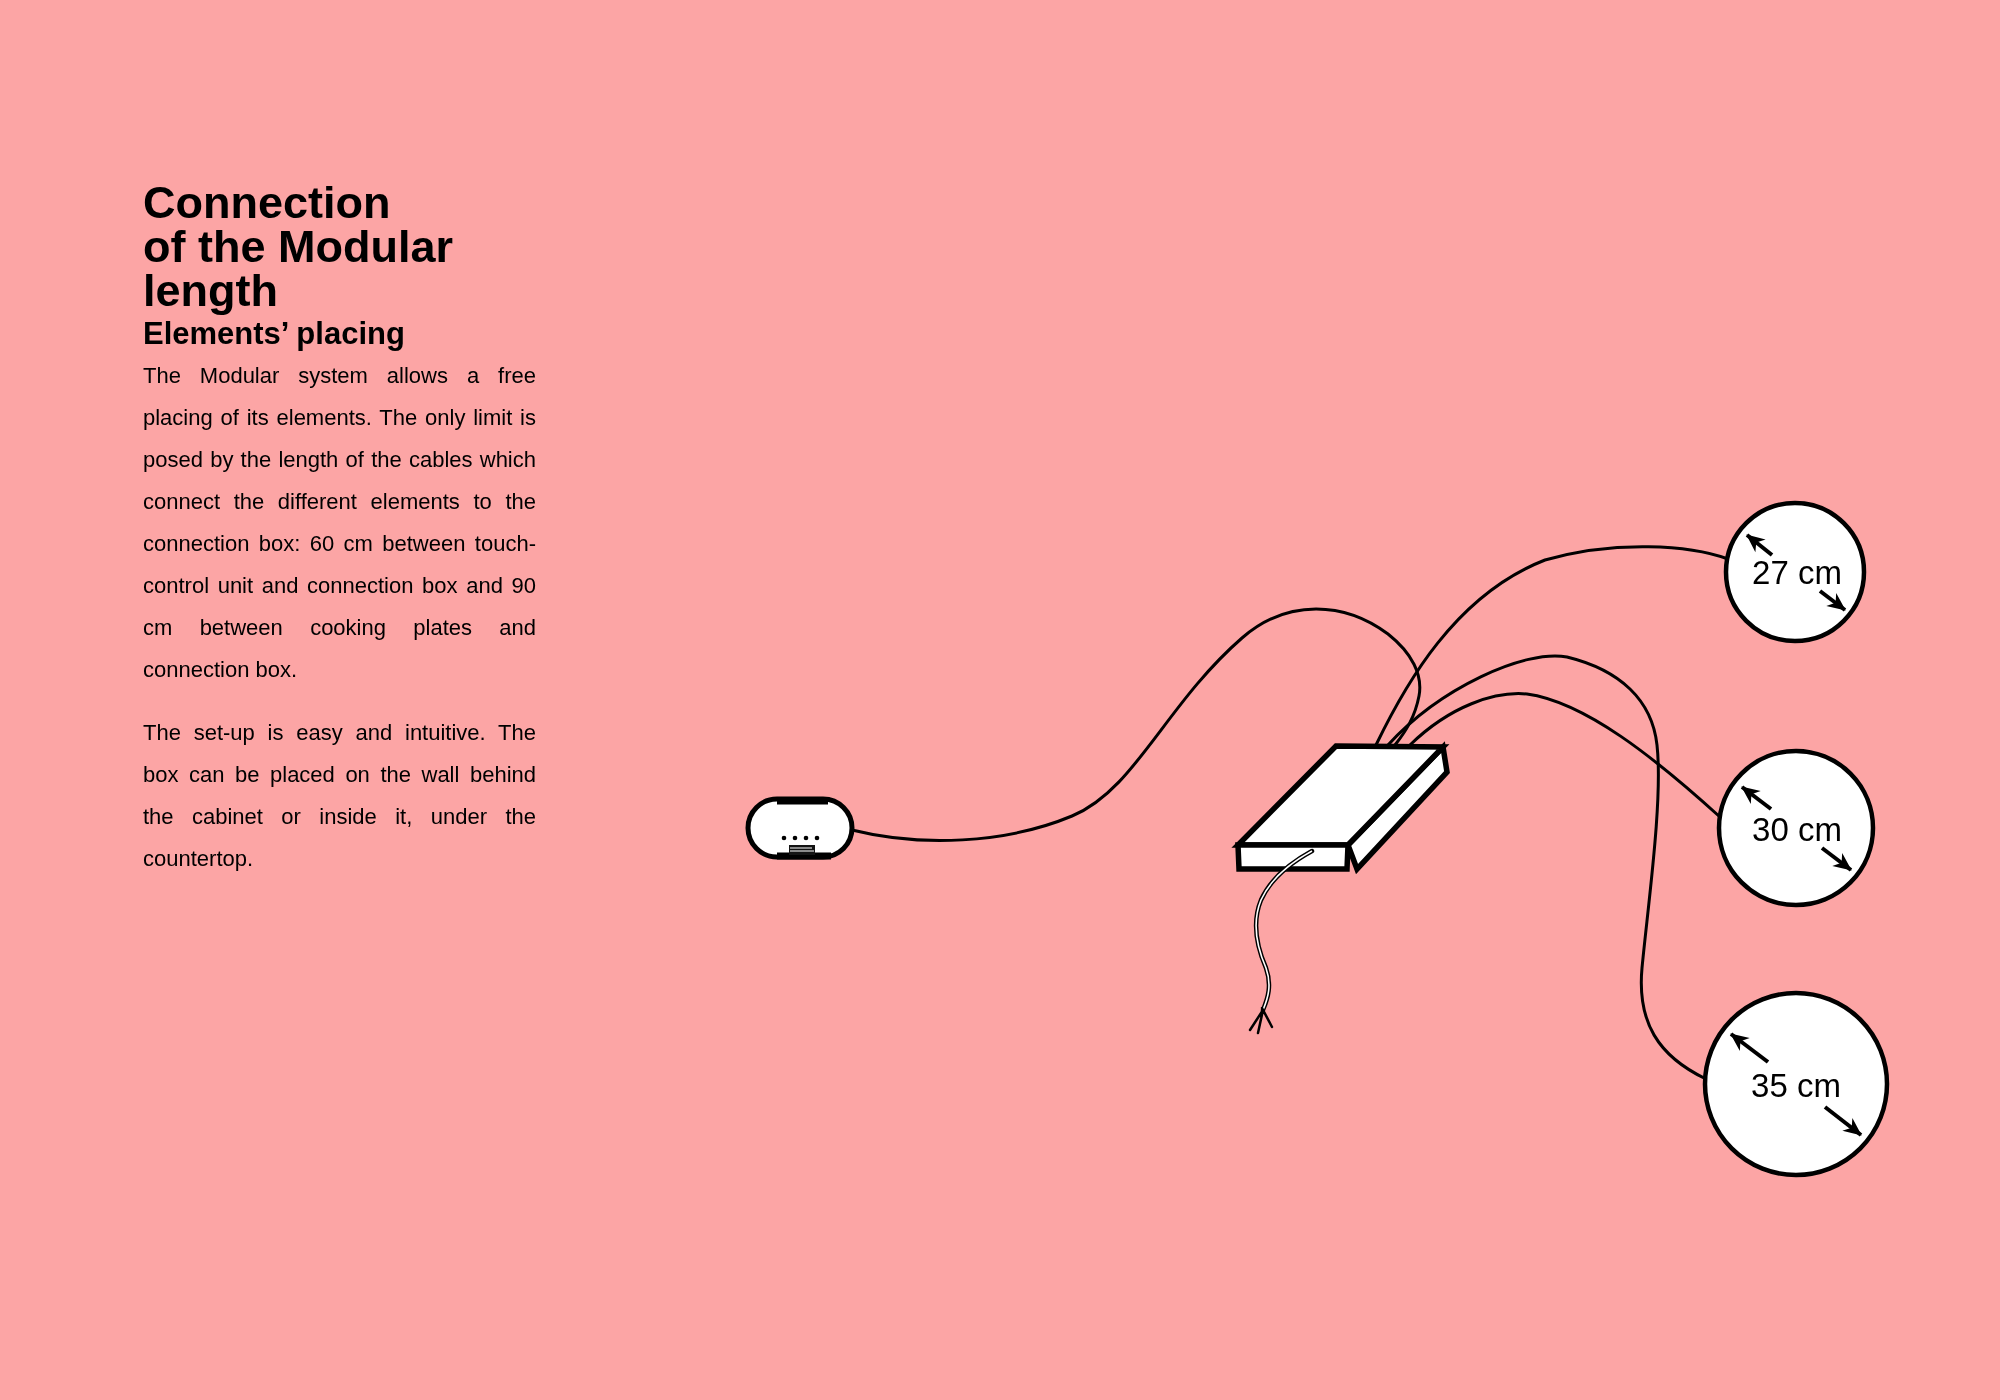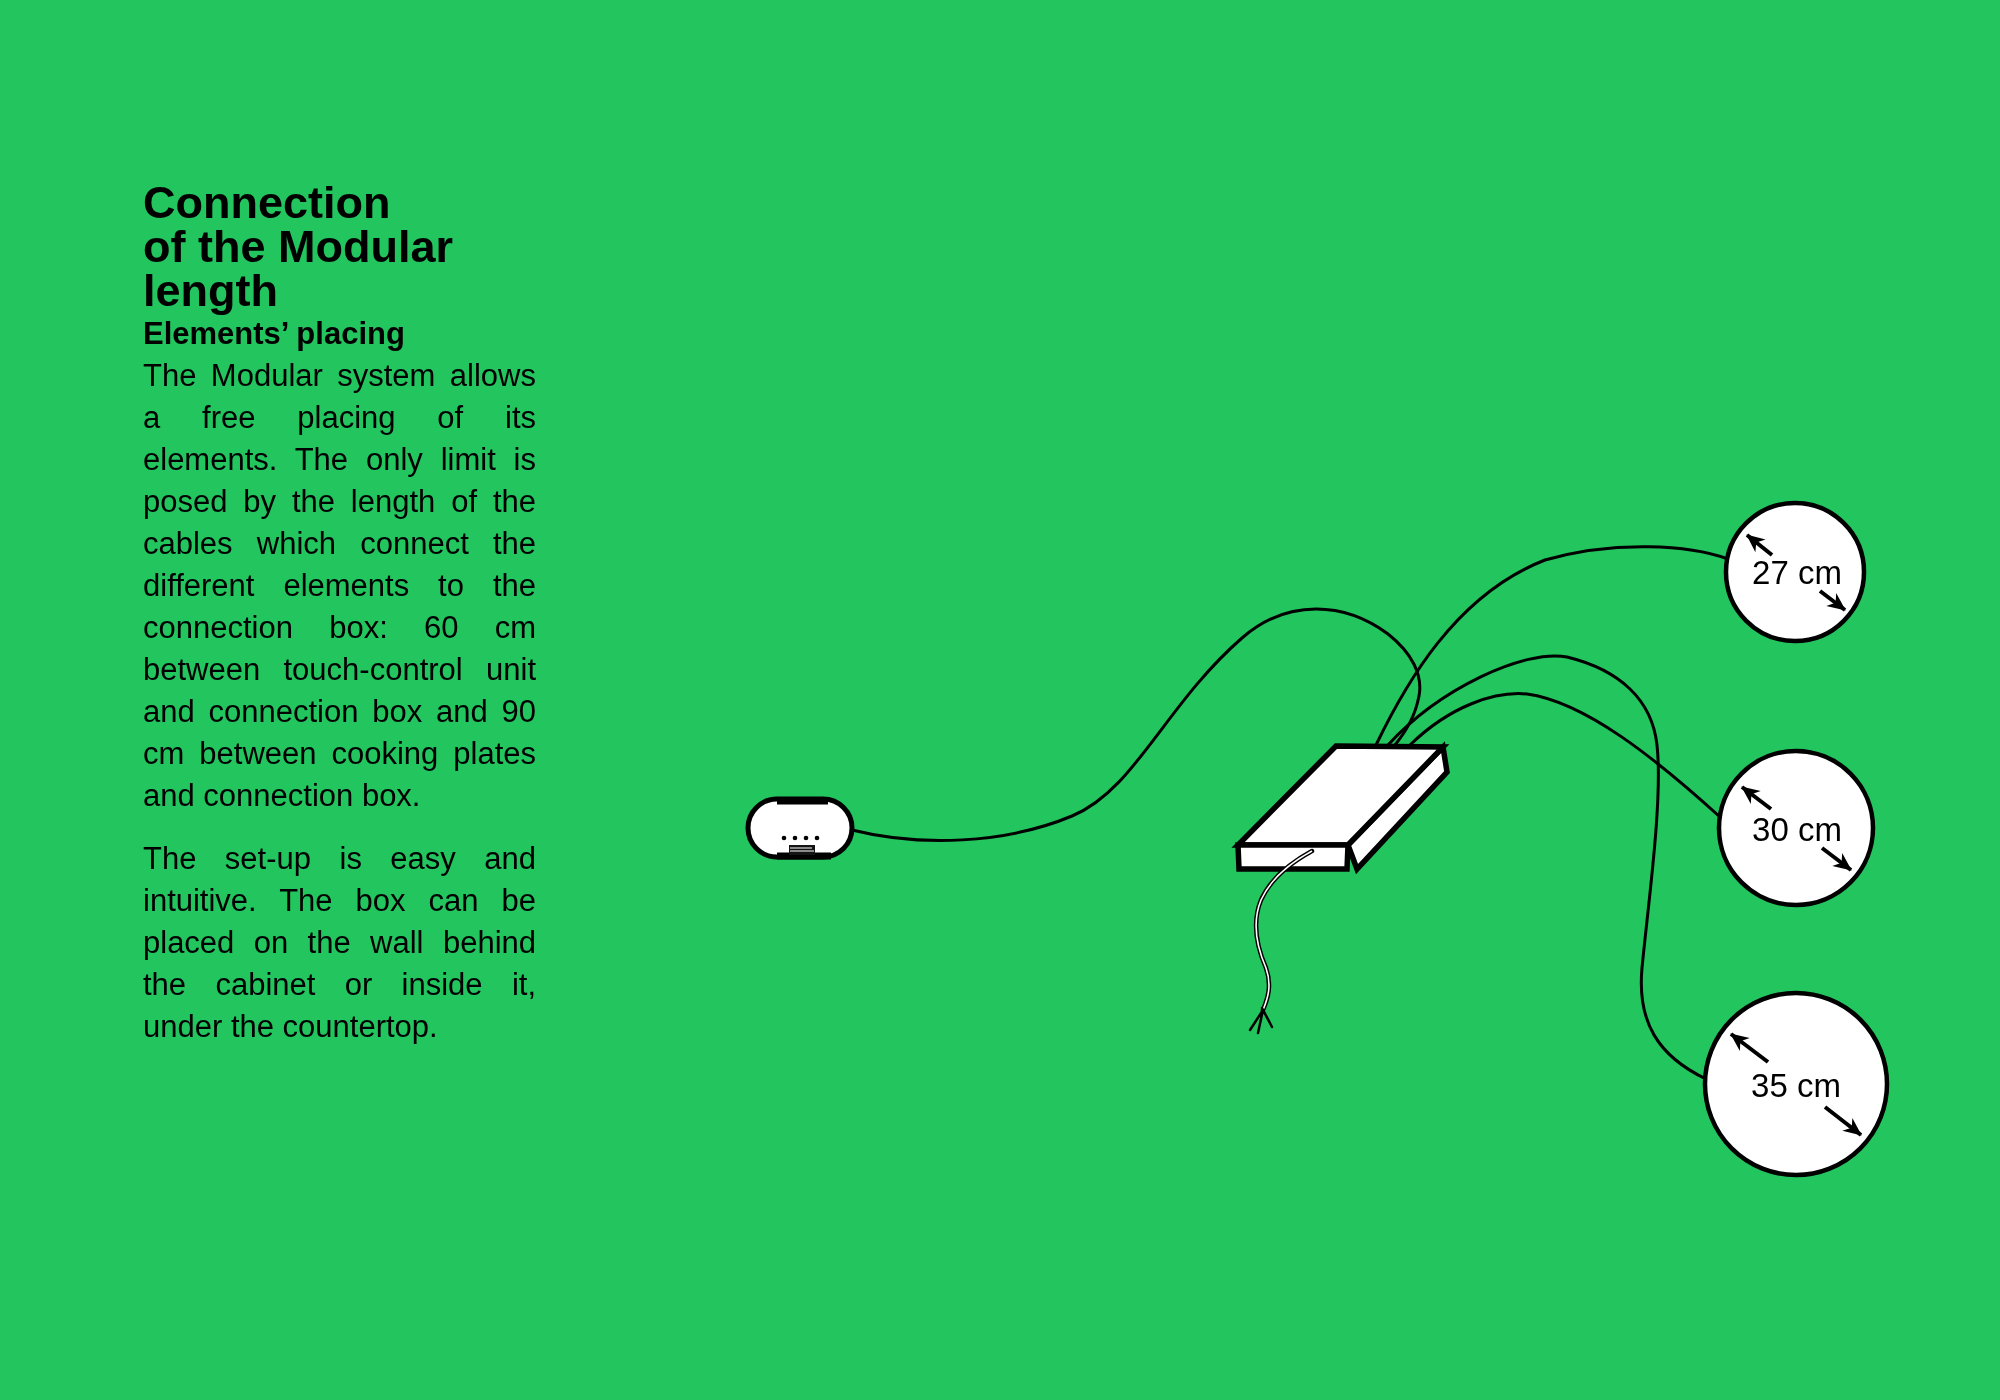--- a/index.html
+++ b/index.html
@@ -1,20 +1,20 @@
 <!DOCTYPE html>
 <html><head>
 <meta charset="utf-8">
 <style>
   html, body { margin: 0; padding: 0; background: #ffffff; }
   .page {
     position: relative;
     width: 2000px;
     height: 1400px;
-    background: #22c55e;
+    background: #fca5a5;
     color: #000000;
     font-family: "Liberation Sans", sans-serif;
     overflow: hidden;
   }
   .text-col {
     position: absolute;
     left: 143px;
     top: 181px;
     width: 393px;
   }
@@ -24,21 +24,21 @@
     line-height: 44px;
     letter-spacing: 0;
   }
   .section .heading {
     font-size: 31px;
     font-weight: 700;
     line-height: 42px;
     margin: 0;
   }
   .section .body-par {
-    font-size: 31px;
+    font-size: 22px;
     line-height: 42px;
     margin: 0;
     text-align: justify;
   }
   .sec-1 { }
   .sec-2 { margin-top: 10px; }
   .sec-3 { margin-top: 21px; }
   .diagram-svg {
     position: absolute;
     left: 0;

